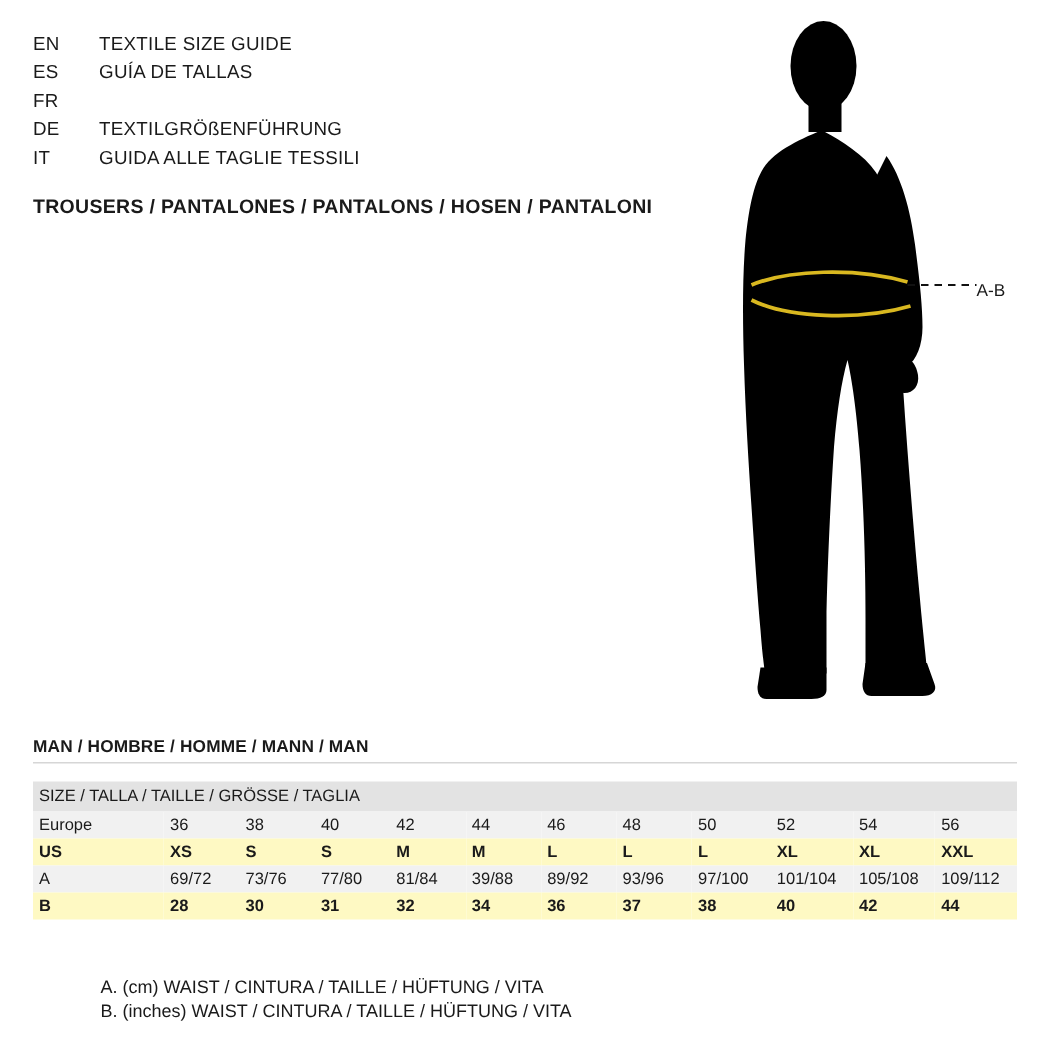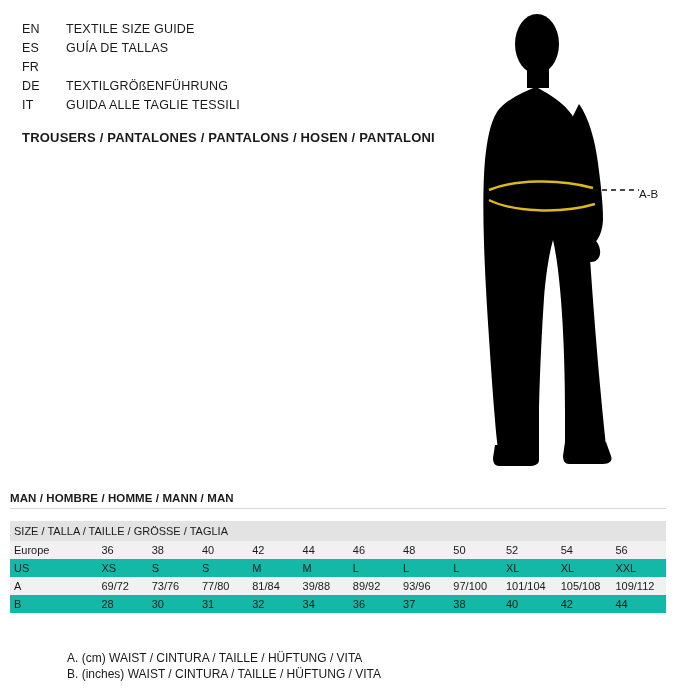--- a/index.html
+++ b/index.html
@@ -51,38 +51,38 @@
     top: 130px;
     font-size: 13px;
     font-weight: bold;
     letter-spacing: .2px;
     color: #1a1a1a;
   }
 
   
   .figure-wrap {
     position: absolute;
-    left: 443px;
+    left: 455px;
     top: 8px;
     width: 230px;
     height: 465px;
   }
   .figure-wrap svg { display: block; }
   .measure-label {
     position: absolute;
     left: 196px;
     top: 180px;
     font-size: 11.5px;
     color: #1a1a1a;
   }
 
   
   .table-section {
     position: absolute;
-    left: 10px;
+    left: 22px;
     top: 492px;
     width: 656px;
   }
   .man-title {
     font-size: 11.5px;
     font-weight: bold;
     letter-spacing: .1px;
     padding-bottom: 4px;
     border-bottom: 1px solid #d6d6d6;
     color: #1a1a1a;
@@ -100,21 +100,21 @@
     color: #1a1a1a;
     white-space: nowrap;
   }
   table.size-table tr.head-row td {
     background: #e3e3e3;
     font-size: 11px;
     padding-top: 4px;
     padding-bottom: 4px;
   }
   table.size-table tr.shade td { background: #f1f1f1; }
-  table.size-table tr.plain td { background: #14b8a6; }
+  table.size-table tr.plain td { background: #fef9c3; font-weight: bold; }
   .col-label { width: 108px; }
   .col-v { width: 54px; }
 
   .footnotes {
     position: absolute;
     left: 22px;
     top: 650px;
     font-size: 12px;
     line-height: 16px;
     color: #1a1a1a;

